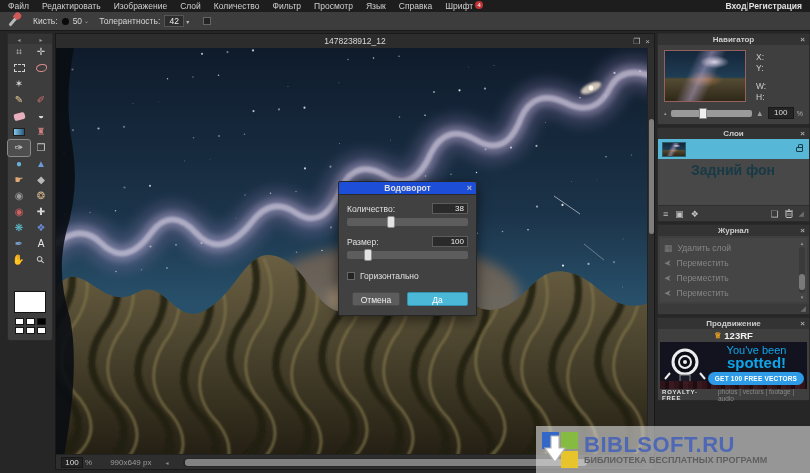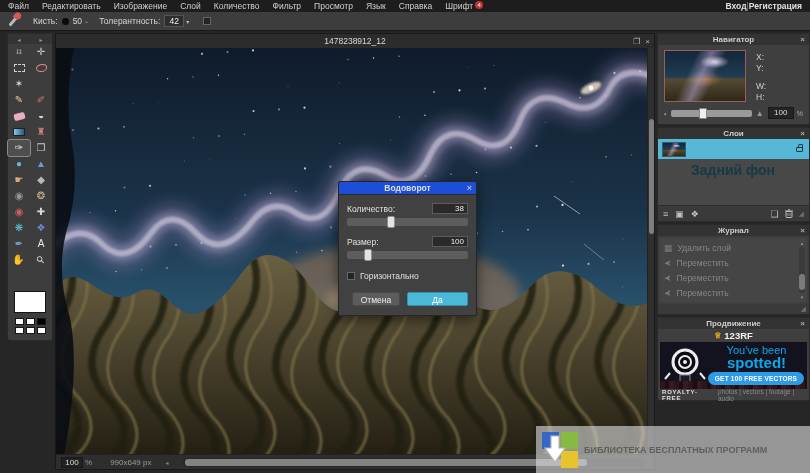--- a/index.html
+++ b/index.html
@@ -627,15 +627,16 @@
 </div>
 
 <div class="watermark">
   <svg width="40" height="40" viewBox="0 0 40 40">
     <rect x="2" y="2" width="17" height="17" fill="#3468c8"></rect>
     <rect x="21" y="2" width="17" height="17" fill="#84bb40"></rect>
     <rect x="21" y="21" width="17" height="17" fill="#e8c42c"></rect>
     <path d="M11,6 h8 v12 h6 l-10,14 -10,-14 h6 z" fill="#ffffff" stroke="#b8b8b8" stroke-width="1.2"></path>
   </svg>
   <div class="wm-text">
+    <div class="wm-title" id="wm-title" style="color: rgb(79, 104, 181);">BIBLSOFT.RU</div>
     <div class="wm-sub">БИБЛИОТЕКА БЕСПЛАТНЫХ ПРОГРАММ</div>
   </div>
 </div>
 
 </body></html>

